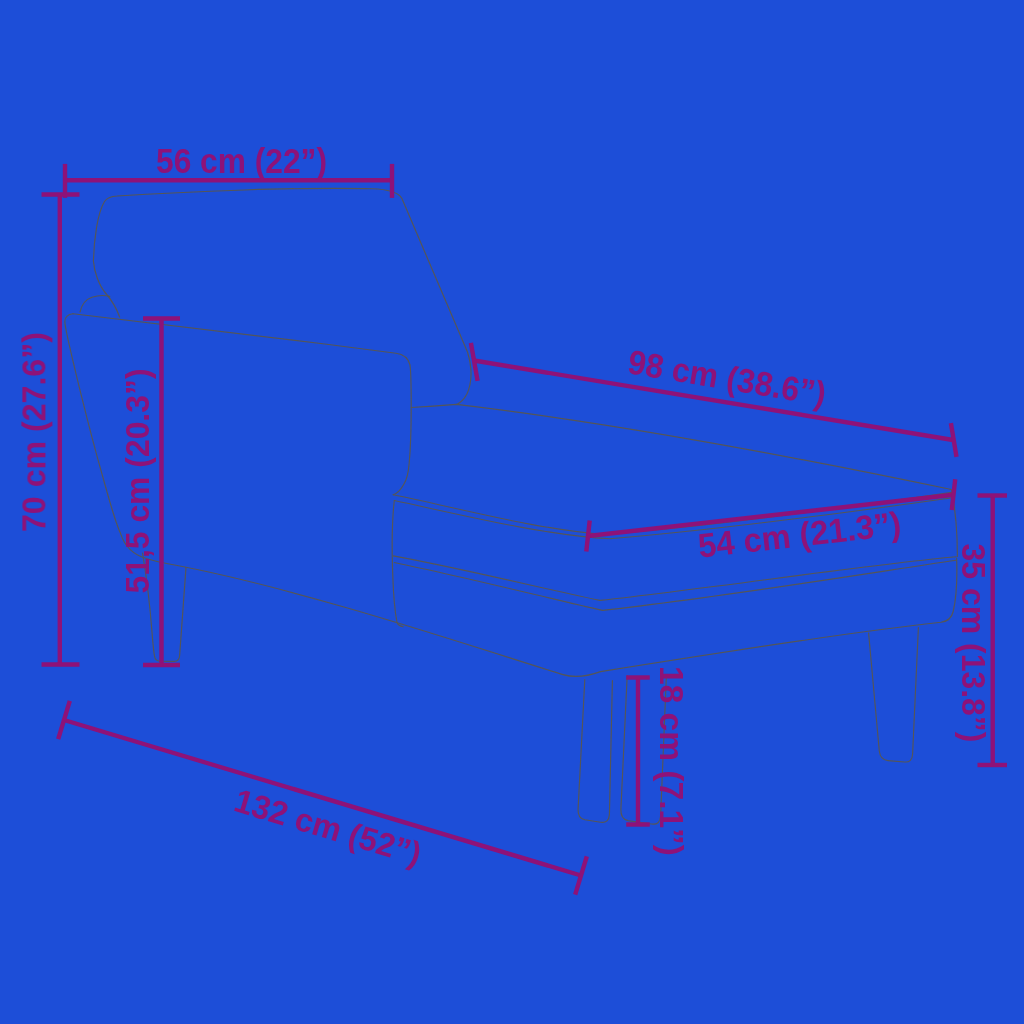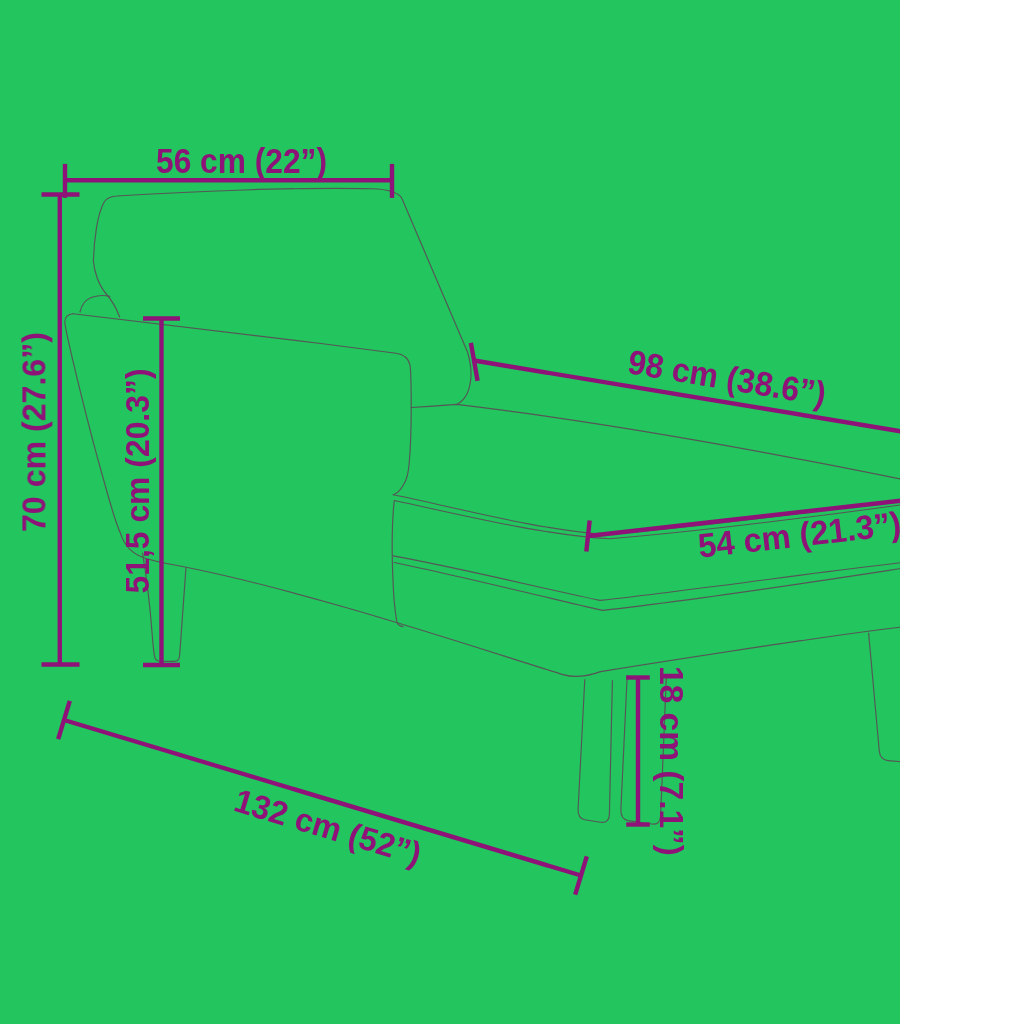--- a/index.html
+++ b/index.html
@@ -1,16 +1,16 @@
 <!DOCTYPE html>
 <html><head>
 <meta charset="utf-8">
 <style>
   html,body{margin:0;padding:0;background:#ffffff;}
-  #stage{width:900px;height:1024px;position:relative;overflow:hidden;background:#22c55e;}
+  #stage{width:1024px;height:1024px;position:relative;overflow:hidden;background:#1d4ed8;}
   svg{display:block;}
   text{font-family:"Liberation Sans", sans-serif;font-weight:bold;fill:#8e1278;}
 </style>
 </head>
 <body>
 <div id="stage">
 <svg width="1024" height="1024" viewBox="0 0 1024 1024">
   <g id="blurwrap" style="filter:blur(0.7px)">
 
   <g fill="none" stroke="#565656" stroke-width="1.15" stroke-linecap="round" stroke-linejoin="round">

